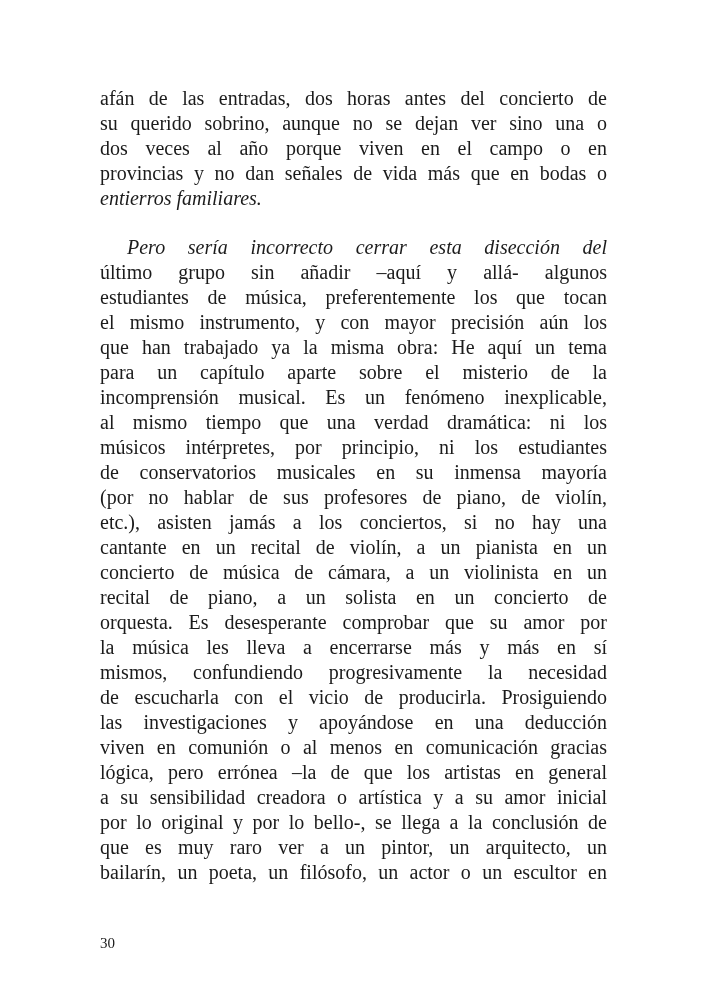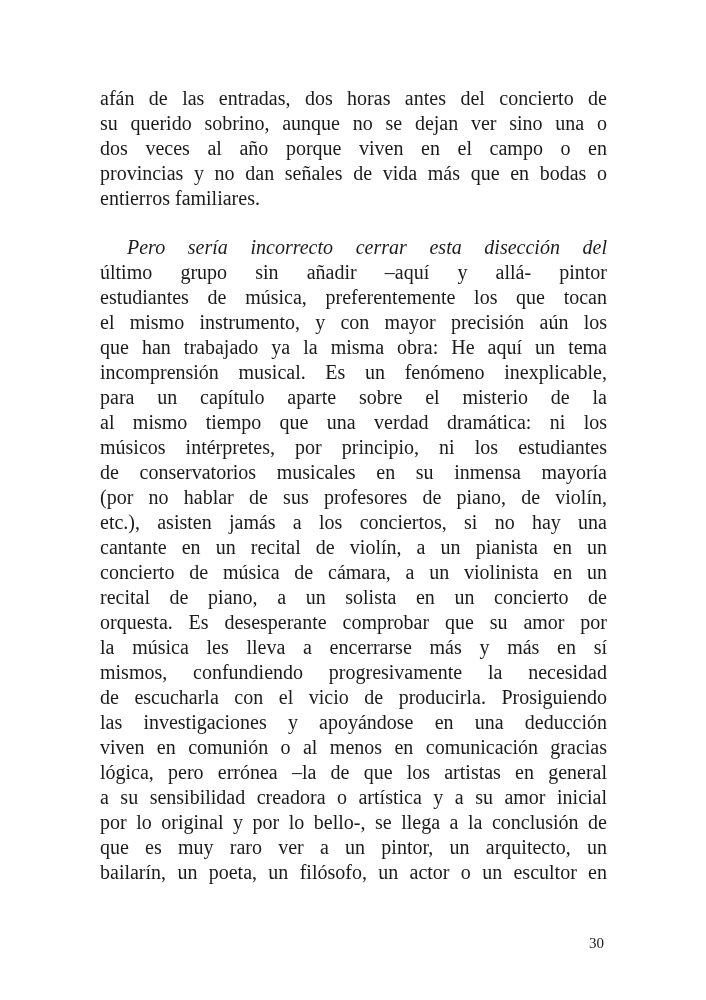--- a/index.html
+++ b/index.html
@@ -36,31 +36,31 @@
   .paragraph + .paragraph {
     margin-top: 24px;
   }
   .line {
     text-align: justify;
     text-align-last: justify;
     white-space: normal;
   }
   .line.final-left {
     text-align-last: left;
+    font-style: italic;
   }
   .line.indent-first {
     padding-left: 27px;
     font-style: italic;
   }
   .page-number {
     position: absolute;
     left: 100px;
     top: 933px;
     width: 507px;
-    text-align: right;
     padding-right: 3px;
     font-family: "Liberation Serif", "DejaVu Serif", serif;
     font-size: 15px;
     line-height: 20px;
     color: var(--text);
   }
 </style>
 </head>
 <body>
 
@@ -68,26 +68,26 @@
   <div class="text-block">
       <div class="paragraph">
         <div class="line">afán de las entradas, dos horas antes del concierto de</div>
         <div class="line">su querido sobrino, aunque no se dejan ver sino una o</div>
         <div class="line">dos veces al año porque viven en el campo o en</div>
         <div class="line">provincias y no dan señales de vida más que en bodas o</div>
         <div class="line final-left">entierros familiares.</div>
       </div>
       <div class="paragraph">
         <div class="line indent-first">Pero sería incorrecto cerrar esta disección del</div>
-        <div class="line">último grupo sin añadir –aquí y allá- pintor</div>
+        <div class="line">último grupo sin añadir –aquí y allá- algunos</div>
         <div class="line">estudiantes de música, preferentemente los que tocan</div>
         <div class="line">el mismo instrumento, y con mayor precisión aún los</div>
         <div class="line">que han trabajado ya la misma obra: He aquí un tema</div>
+        <div class="line">para un capítulo aparte sobre el misterio de la</div>
         <div class="line">incomprensión musical. Es un fenómeno inexplicable,</div>
-        <div class="line">para un capítulo aparte sobre el misterio de la</div>
         <div class="line">al mismo tiempo que una verdad dramática: ni los</div>
         <div class="line">músicos intérpretes, por principio, ni los estudiantes</div>
         <div class="line">de conservatorios musicales en su inmensa mayoría</div>
         <div class="line">(por no hablar de sus profesores de piano, de violín,</div>
         <div class="line">etc.), asisten jamás a los conciertos, si no hay una</div>
         <div class="line">cantante en un recital de violín, a un pianista en un</div>
         <div class="line">concierto de música de cámara, a un violinista en un</div>
         <div class="line">recital de piano, a un solista en un concierto de</div>
         <div class="line">orquesta. Es desesperante comprobar que su amor por</div>
         <div class="line">la música les lleva a encerrarse más y más en sí</div>

